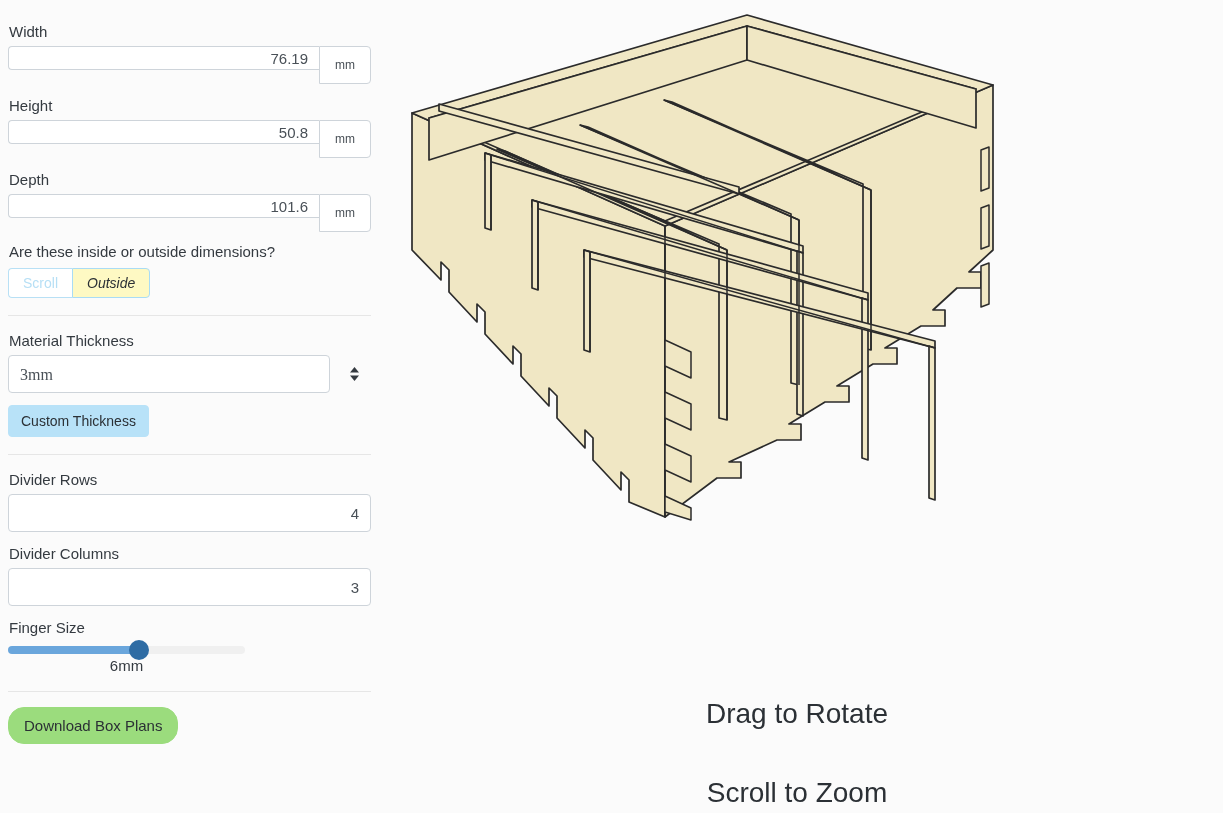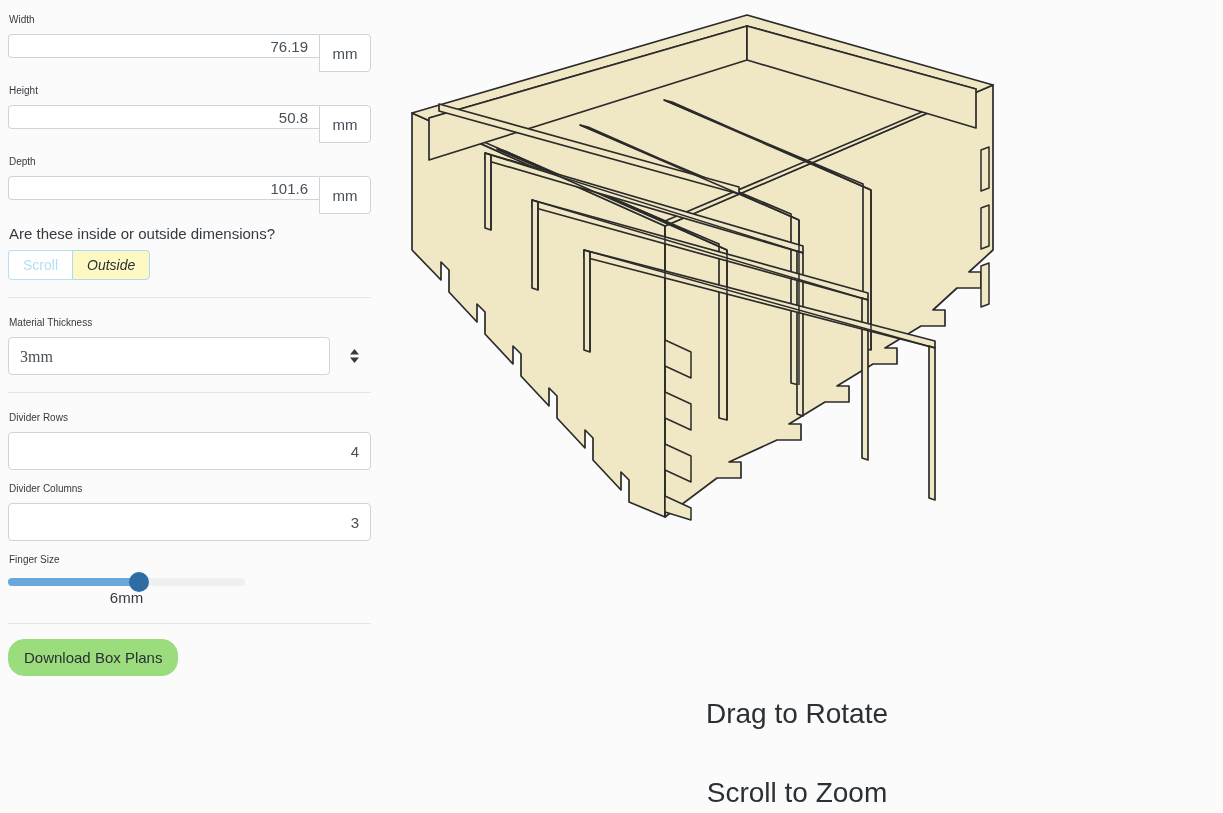--- a/index.html
+++ b/index.html
@@ -12,23 +12,23 @@
   }
   #app { position: relative; width: 1223px; height: 813px; display: flex; }
 
   
   .form-panel {
     width: 379px;
     padding: 10px 8px 0 8px;
     flex: 0 0 379px;
   }
   .field-label {
-    font-size: 10px;
+    font-size: 15px;
     color: #343a40;
-    margin: 0 0 4px 1px;
+    margin: 12px 0 4px 1px;
     line-height: 20px;
   }
   .input-group {
     display: flex;
     width: 363px;
     height: 38px;
     margin-bottom: 9px;
   }
   .input-group .txt {
     flex: 1 1 auto;
@@ -42,21 +42,21 @@
     padding: 0 11px;
     font-family: "Liberation Sans", sans-serif;
     outline: none;
     height: 24px;
   }
   .input-group .unit {
     flex: 0 0 52px;
     border: 1px solid #ced4da;
     border-radius: 0 4px 4px 0;
     background: #fff;
-    font-size: 15px;
+    font-size: 12px;
     color: #495057;
     display: flex;
     align-items: center;
     justify-content: center;
   }
   .plain-input {
     width: 363px;
     height: 38px;
     border: 1px solid #ced4da;
     border-radius: 4px;
@@ -230,20 +230,21 @@
         <option>3mm</option>
       </select>
       <span class="sel-arrow">
         <svg width="11" height="17" viewBox="0 0 11 17">
           <path d="M5.5 1.5 L10 7 L1 7 Z" fill="#343a40"></path>
           <path d="M5.5 15.5 L10 10 L1 10 Z" fill="#343a40"></path>
         </svg>
       </span>
     </div>
 
+    <button class="btn-light-blue">Custom Thickness</button>
 
     <hr class="divider-line">
 
     <div class="field-label">Divider Rows</div>
     <input class="plain-input" type="text" value="4" style="">
 
     <div class="field-label">Divider Columns</div>
     <input class="plain-input" type="text" value="3" style="">
 
     <div class="field-label">Finger Size</div>

